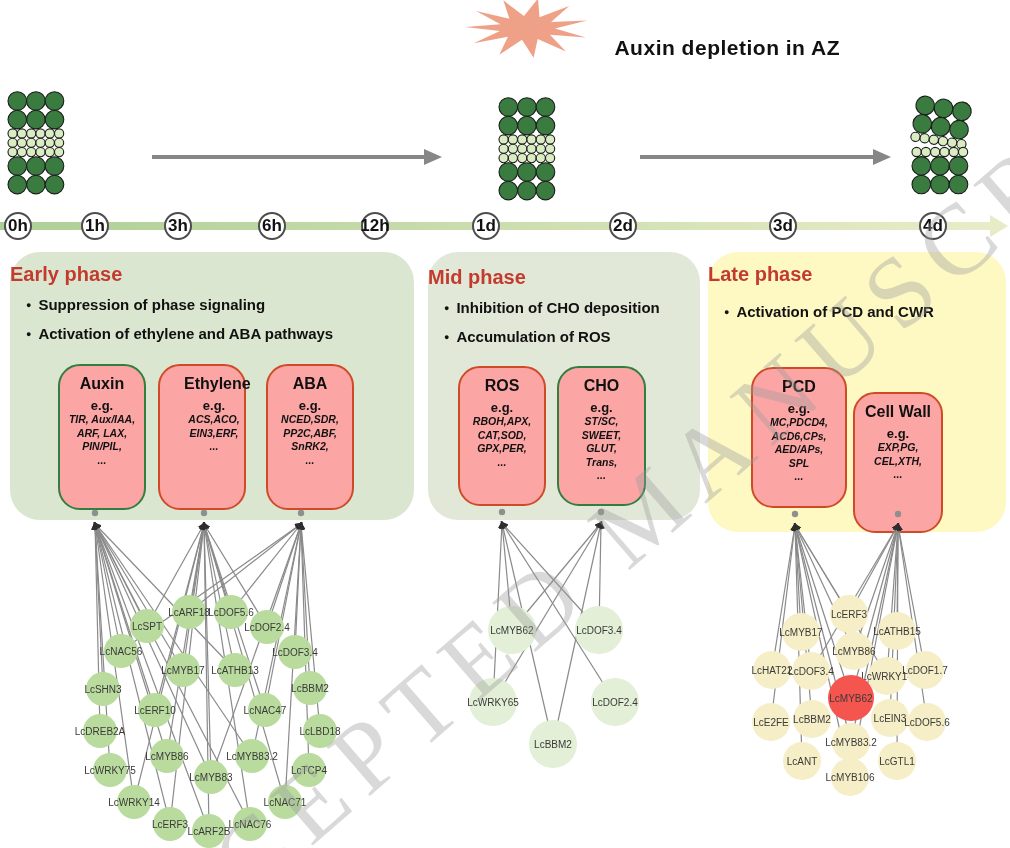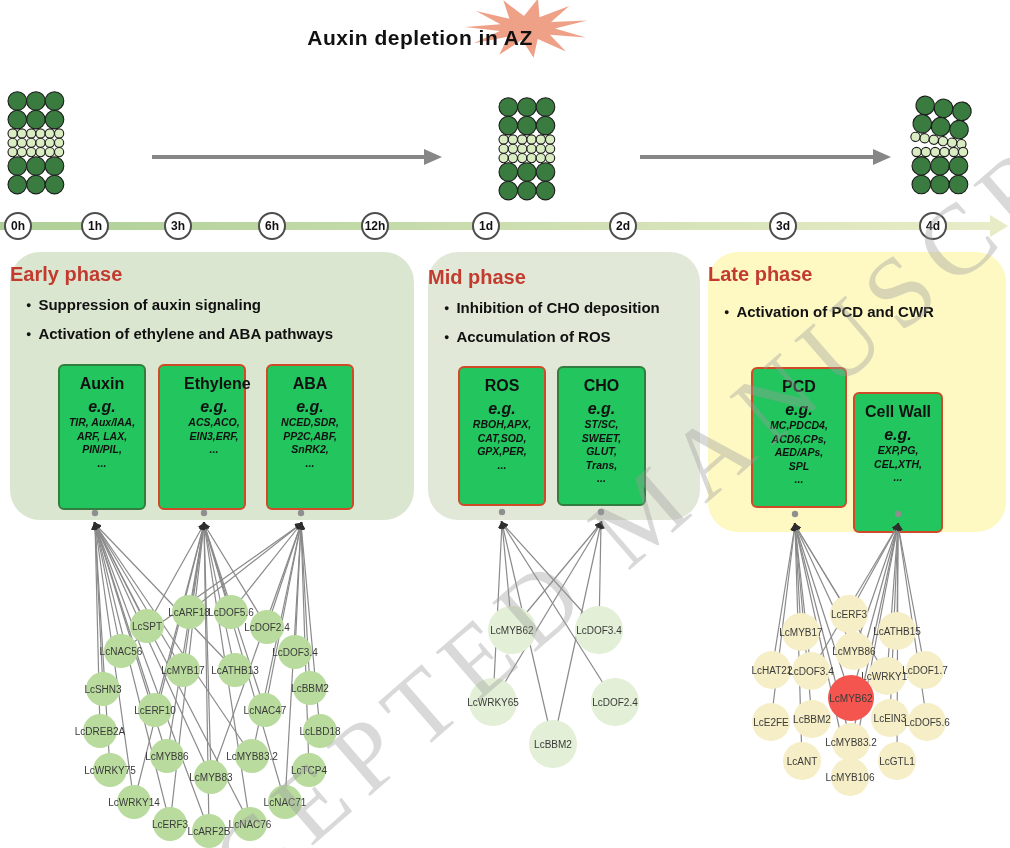--- a/index.html
+++ b/index.html
@@ -1,35 +1,35 @@
 <!DOCTYPE html>
 <html><head>
 <meta charset="utf-8">
 <style>
   *{margin:0;padding:0;box-sizing:border-box}
   body{background:#fff;font-family:"Liberation Sans",sans-serif;color:#111}
   .canvas{position:relative;width:1010px;height:848px;background:#fff;overflow:hidden}
-  .main-title{position:absolute;left:0;top:26px;width:840px;text-align:center;
+  .main-title{position:absolute;left:0;top:36px;width:840px;text-align:right;
     font-size:21px;font-weight:bold;letter-spacing:.5px;z-index:3}
   svg.overlay{position:absolute;left:0;top:0;z-index:2;pointer-events:none;font-family:"Liberation Sans",sans-serif}
   .timeline-bar{position:absolute;left:0;top:222px;width:990px;height:8px;z-index:1}
   .timeline-head{position:absolute;left:990px;top:215px;width:0;height:0;z-index:1;
     border-top:11px solid transparent;border-bottom:11px solid transparent;border-left:18px solid #e7ebc6}
   .tick{position:absolute;top:212px;width:28px;height:28px;border-radius:50%;background:#fff;
     border:2.5px solid #4d4d4d;display:flex;align-items:center;justify-content:center;
-    font-weight:bold;font-size:12px;z-index:2}
+    font-weight:bold;font-size:17px;z-index:2}
   .panel{position:absolute;border-radius:30px;z-index:1}
   .phase-title{text-align:left;margin-top:11px;font-size:20px;font-weight:bold}
   .bullet{margin:9px 8px 0 16px;font-size:15px;font-weight:bold;line-height:19px}
   .bullet::before{content:"●";font-size:9px;vertical-align:2px;margin-right:7px}
   .late-bullet{margin-top:16px}
-  .gbox{position:absolute;background:#22c55e;border-radius:6px;border:2.5px solid #cf4b28;
+  .gbox{position:absolute;background:#fca5a5;border-radius:22px;border:2.5px solid #cf4b28;
     text-align:center;z-index:2}
   .gbox-title{font-size:16px;font-weight:bold;margin-top:9px}
-  .gbox-eg{font-size:16px;font-style:italic;font-weight:bold;margin-top:5px}
+  .gbox-eg{font-size:13px;font-weight:bold;margin-top:5px}
   .gline{font-size:10.5px;font-style:italic;font-weight:bold;line-height:13.5px}
   .node-label{font-size:10px;fill:#3a3a3a}
   .watermark{position:absolute;left:-70px;top:468px;width:1400px;text-align:center;white-space:nowrap;
     font-family:"Liberation Serif",serif;font-size:100px;letter-spacing:14px;
     color:rgba(155,155,155,0.38);transform:rotate(-41deg);pointer-events:none;z-index:6}
 </style>
 </head>
 <body>
 
 <div class="canvas">
@@ -61,21 +61,21 @@
     </div>
   <div class="tick" style="left:769px">
       <span>3d</span>
     </div>
   <div class="tick" style="left:919px">
       <span>4d</span>
     </div>
 
   <div class="panel" style="left: 10px; top: 252px; width: 404px; height: 268px; background: rgb(219, 230, 208);">
     <div class="phase-title" style="color: rgb(194, 59, 46);">Early phase</div>
-    <div class="bullet">Suppression of auxin signaling</div>
+    <div class="bullet">Suppression of phase signaling</div>
     <div class="bullet">Activation of ethylene and ABA pathways</div>
   </div>
   <div class="panel" style="left: 428px; top: 252px; width: 272px; height: 268px; background: rgb(226, 232, 216);">
     <div class="phase-title" style="color: rgb(194, 59, 46); margin-top: 14px;">Mid phase</div>
     <div class="bullet">Inhibition of CHO deposition</div>
     <div class="bullet">Accumulation of ROS</div>
   </div>
   <div class="panel" style="left: 708px; top: 252px; width: 298px; height: 280px; background: #fef9c3;">
     <div class="phase-title" style="color: rgb(194, 59, 46);">Late phase</div>
     <div class="bullet late-bullet">Activation of PCD and CWR</div>

